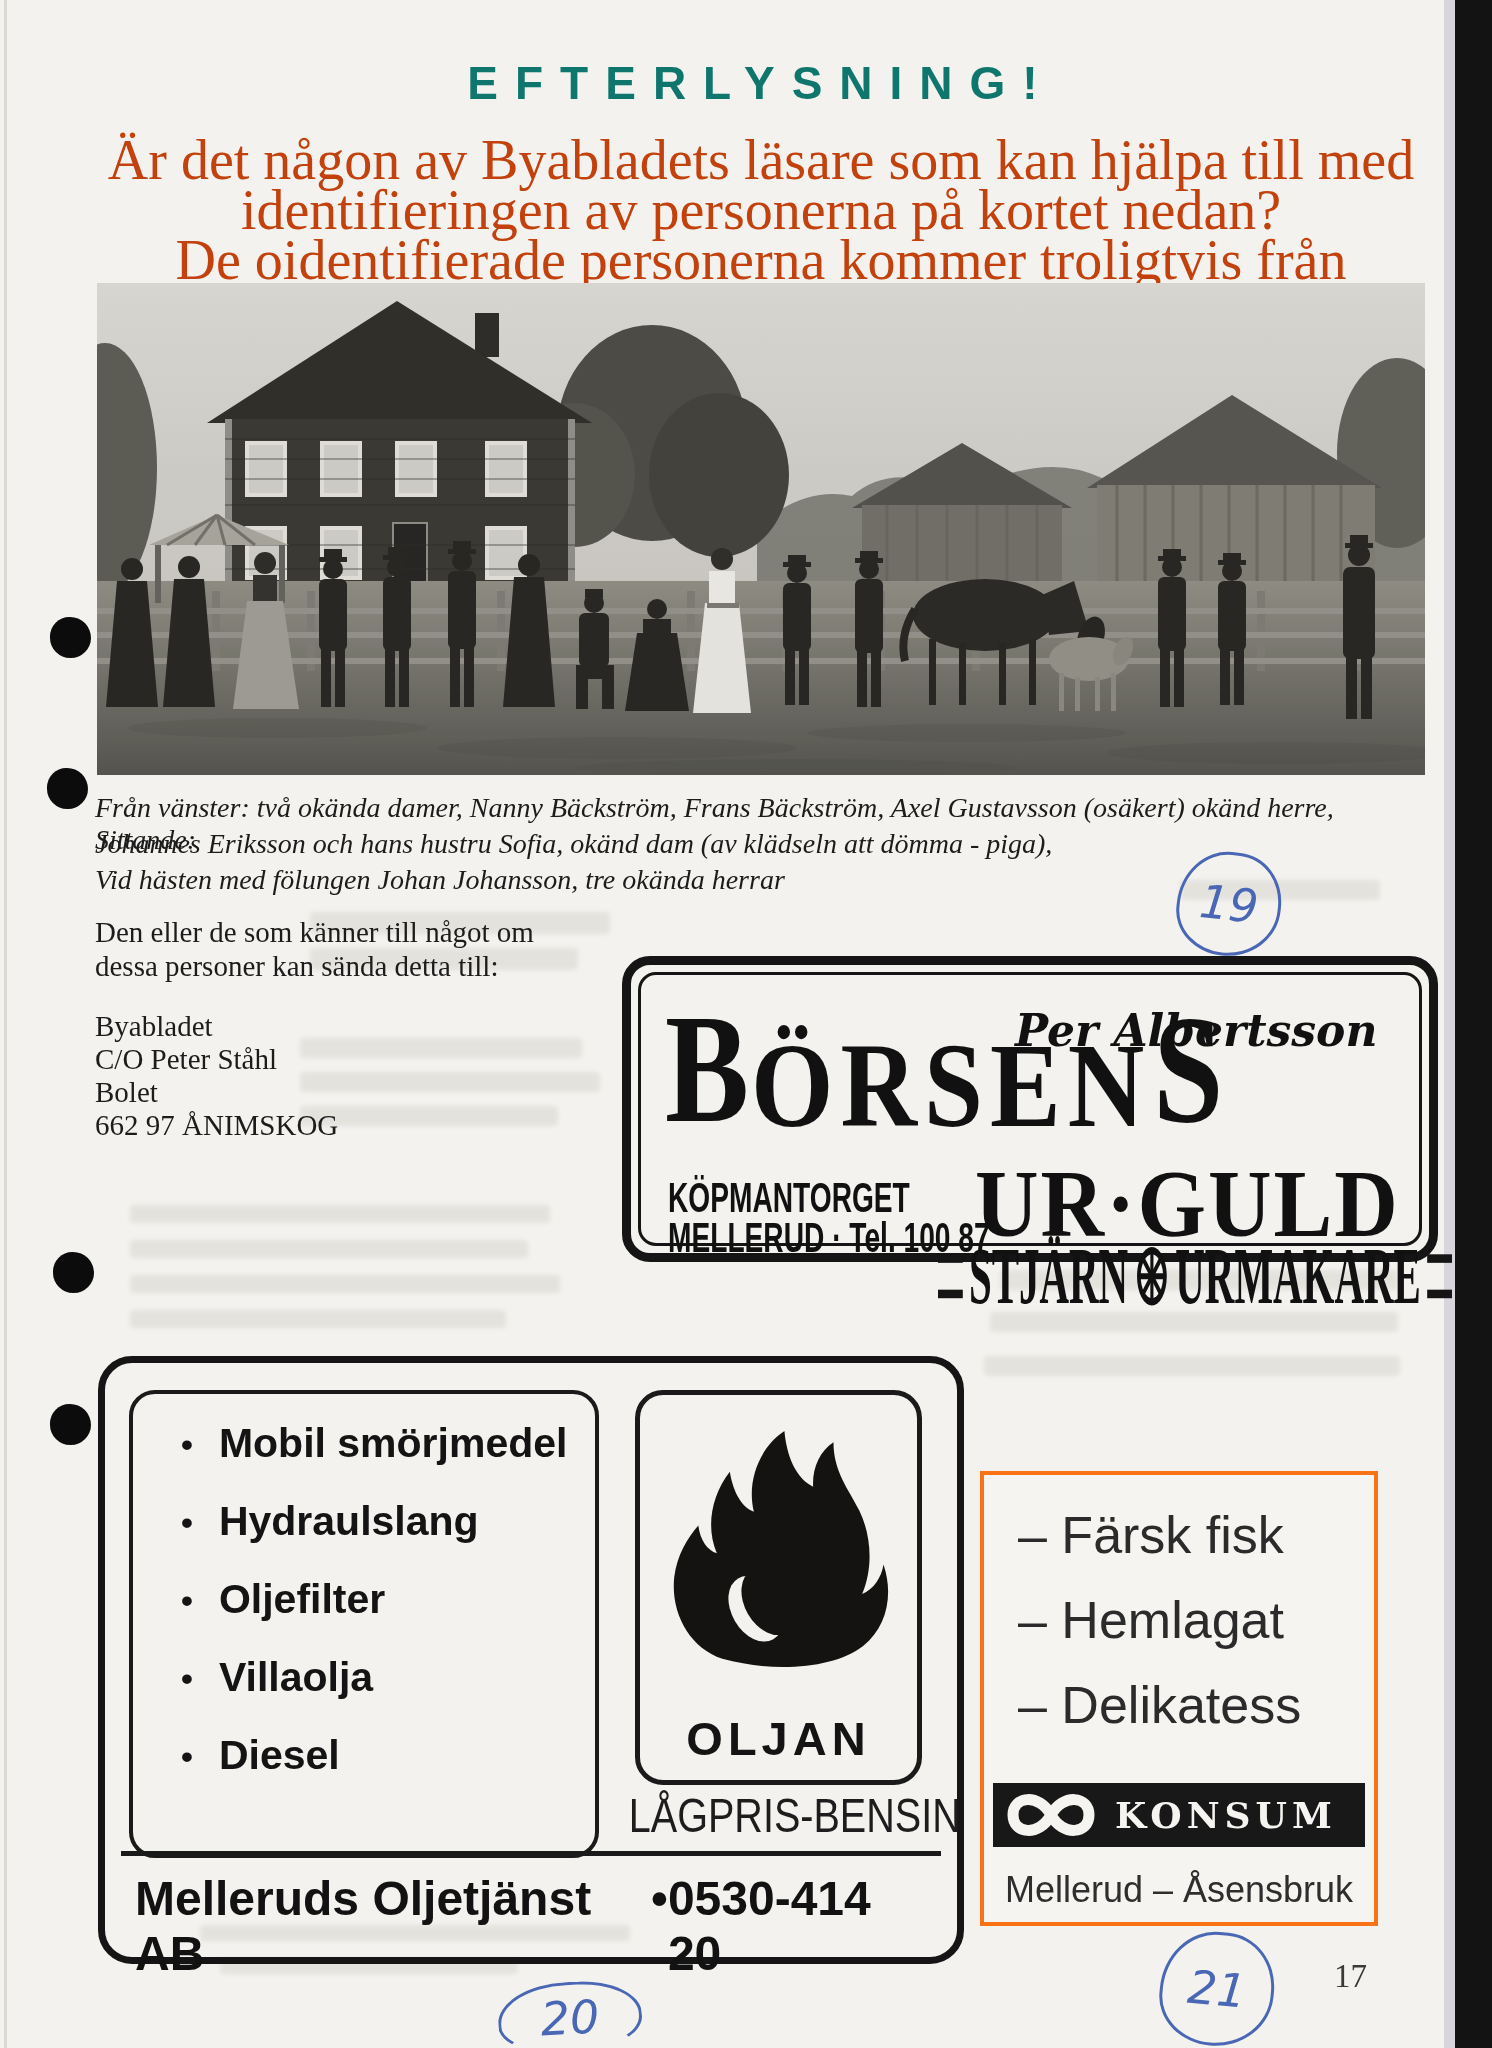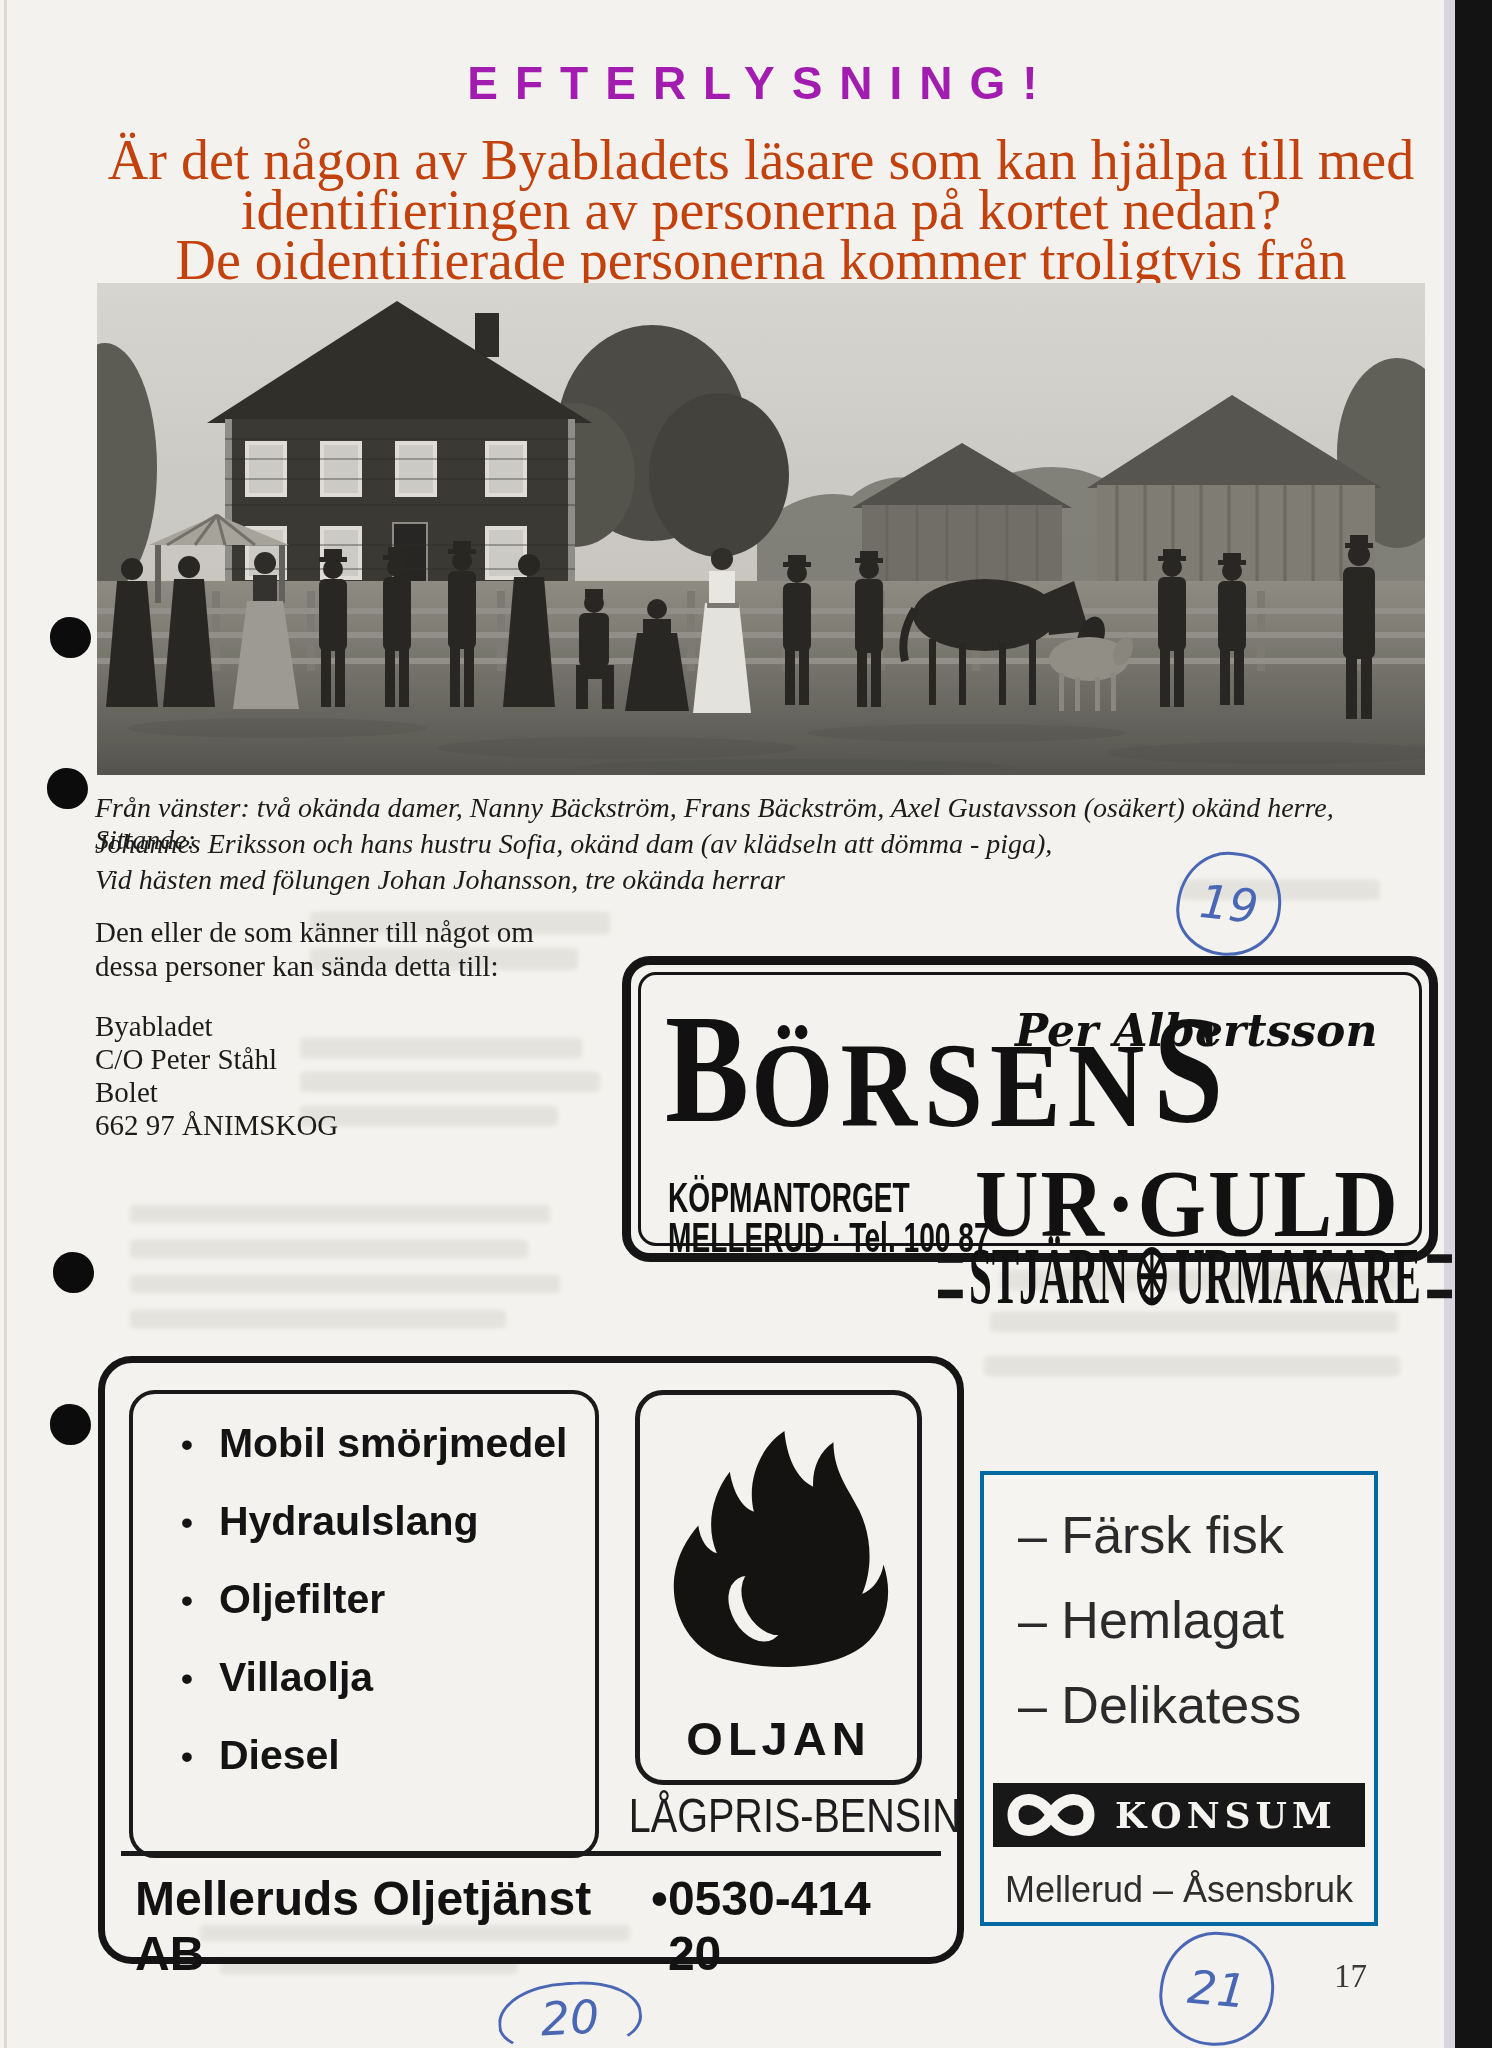--- a/index.html
+++ b/index.html
@@ -7,21 +7,21 @@
         font-family:"Liberation Serif","DejaVu Serif",serif;color:#161616;}
   .abs{position:absolute;}
   
   .edge-line-left{left:4px;top:0;width:3px;height:2048px;background:#dcd9d4;}
   .edge-light-right{left:1444px;top:0;width:11px;height:2048px;background:#d8d5dd;}
   .edge-black-right{left:1455px;top:0;width:37px;height:2048px;background:#131313;}
   .hole{width:41px;height:41px;background:#0c0c0c;border-radius:48% 52% 50% 50%;}
   
   .notice-title{left:97px;top:56px;width:1328px;text-align:center;
     font-family:"Liberation Sans","DejaVu Sans",sans-serif;font-weight:700;font-size:46px;
-    letter-spacing:17px;color:#a21caf;}
+    letter-spacing:17px;color:#0f766e;}
   .notice-line{left:97px;width:1328px;text-align:center;font-size:56px;color:#c2410c;}
   
   .photo{left:97px;top:283px;width:1328px;height:492px;display:block;}
   
   .cap-line{left:95px;width:1340px;font-style:italic;font-size:28px;color:#1c1c1c;}
   
   .body-line{left:95px;width:700px;font-size:29px;color:#1c1c1c;}
   
   .ghost{background:#c6c3bc;opacity:.32;filter:blur(2px);border-radius:4px;}
   
@@ -56,21 +56,21 @@
   .oljan-logo-box{position:absolute;left:530px;top:27px;width:277px;height:385px;border:5px solid #1a1a1a;border-radius:28px;}
   .oljan-logo-word{position:absolute;left:0;right:0;bottom:14px;text-align:center;
     font-family:"Liberation Sans",sans-serif;font-weight:700;font-size:47px;letter-spacing:5px;color:#141414;}
   .oljan-sub{position:absolute;left:500px;top:424px;width:340px;text-align:center;
     font-family:"Liberation Sans",sans-serif;font-weight:400;font-size:46px;color:#1d1d1d;
     transform:scale(.86,1.05);transform-origin:top center;white-space:nowrap;}
   .oljan-rule{position:absolute;left:16px;right:16px;top:488px;height:5px;background:#1a1a1a;}
   .oljan-bottom{position:absolute;left:30px;right:30px;top:508px;display:flex;align-items:flex-start;justify-content:space-between;
     font-family:"Liberation Sans",sans-serif;font-weight:700;font-size:48px;color:#121212;}
   
-  .konsum-box{left:980px;top:1471px;width:390px;height:447px;border:4px solid #0369a1;background:#f5f4f0;}
+  .konsum-box{left:980px;top:1471px;width:390px;height:447px;border:4px solid #f97316;background:#f5f4f0;}
   .konsum-item{position:absolute;left:34px;font-family:"Liberation Sans",sans-serif;font-weight:400;
     font-size:52px;color:#2b2b2b;letter-spacing:0;}
   .konsum-banner{position:absolute;left:9px;right:9px;top:308px;height:64px;background:#181818;
     display:flex;align-items:center;gap:14px;padding-left:8px;}
   .konsum-brand{color:#f5f4f0;font-family:"DejaVu Serif",serif;font-weight:700;font-size:36px;letter-spacing:5px;}
   .konsum-loc{position:absolute;left:0;right:0;top:394px;text-align:center;
     font-family:"Liberation Sans",sans-serif;font-size:36px;color:#2e2e2e;}
   .page-number{left:1334px;top:1958px;font-size:33px;color:#3a3a3a;}
 </style>
 </head>

